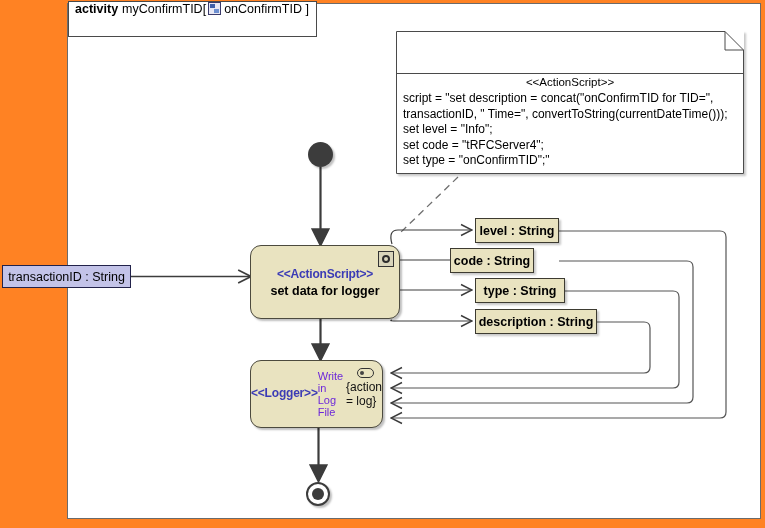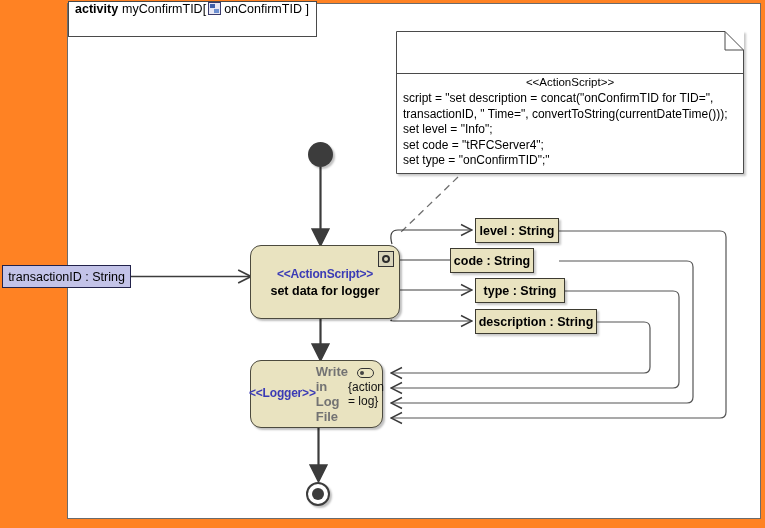--- a/index.html
+++ b/index.html
@@ -94,21 +94,21 @@
     left:250px;top:360px;width:133px;height:68px;
     border-radius:11px;
     display:flex;flex-direction:row;
     align-items:center;justify-content:center;
   }
   .logger-node .stereo{
     font-size:12px;color:#3b3bb5;font-weight:bold;
     letter-spacing:-0.2px;margin-bottom:2px;
   }
   .logger-node .nm{
-    font-size:13px;color:#737373;font-weight:bold;margin-bottom:1px;
+    font-size:11px;color:#6d28d9;font-weight:normal;margin-bottom:1px;
   }
   .logger-node .cons{
     font-size:12px;color:#111;
   }
   .pill-icon{
     position:absolute;right:8px;top:7px;
     width:17px;height:10px;border-radius:5px;
     border:1px solid #333;background:#E9E3C0;
     box-sizing:border-box;
   }

